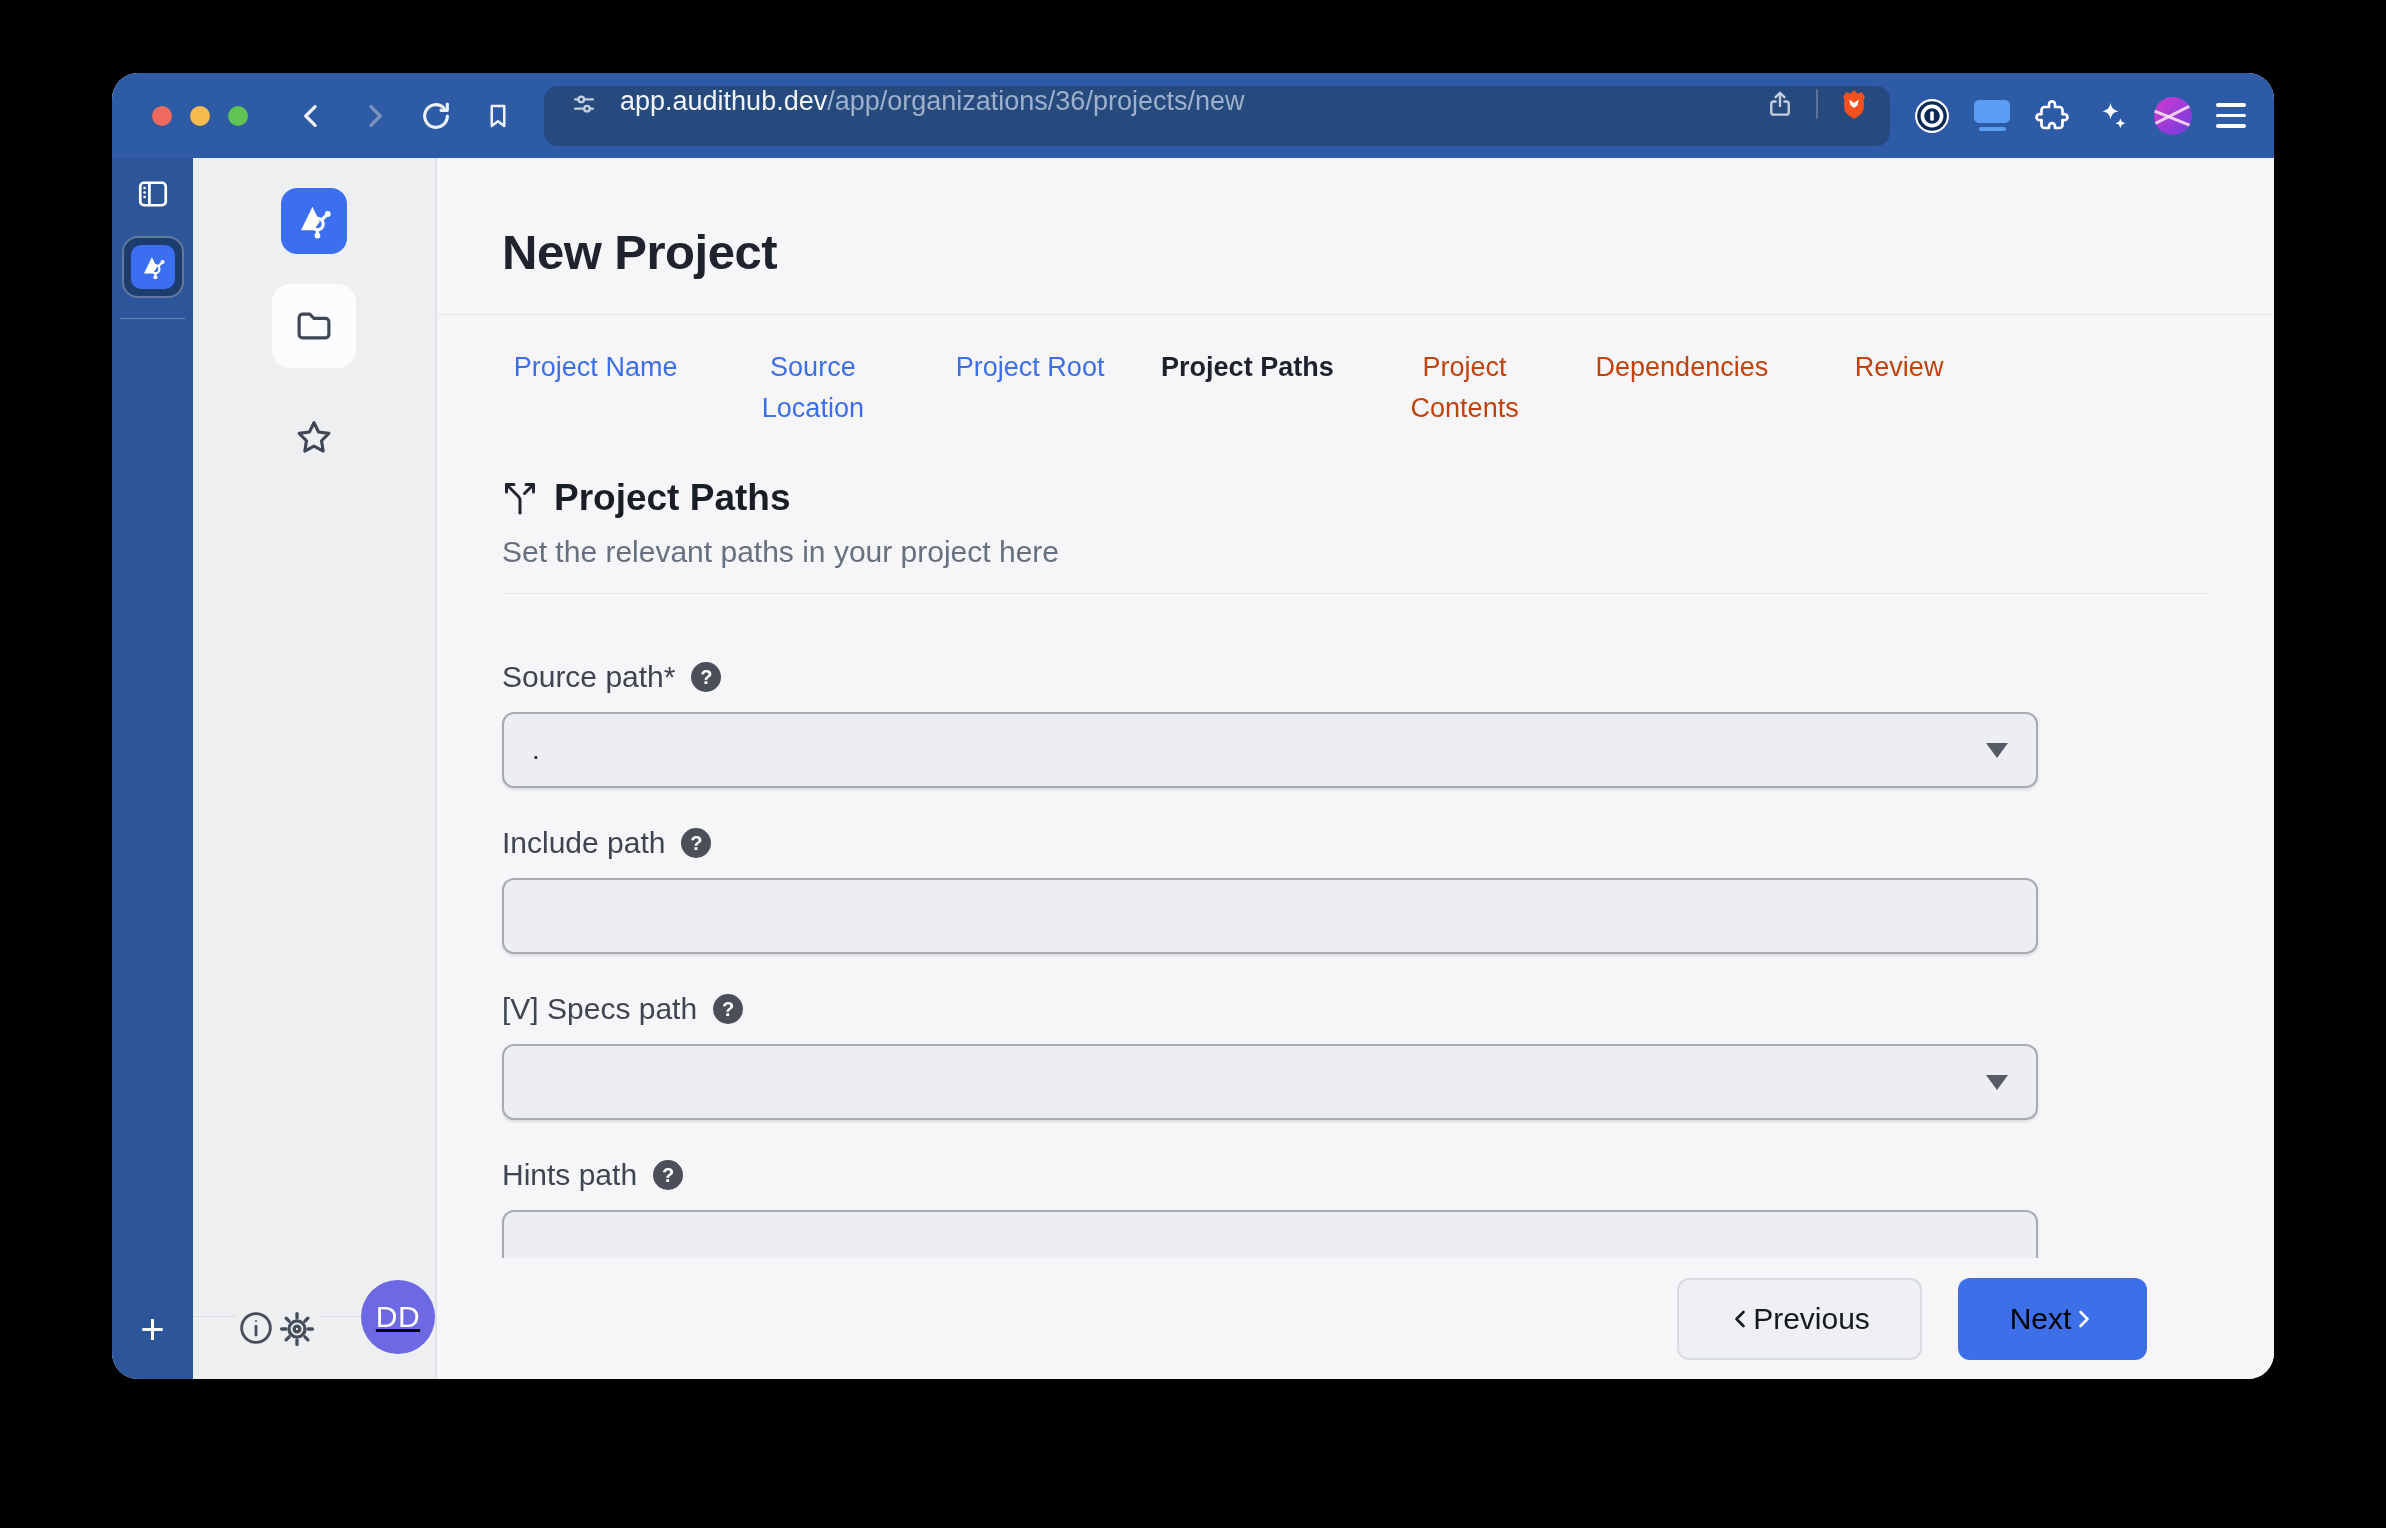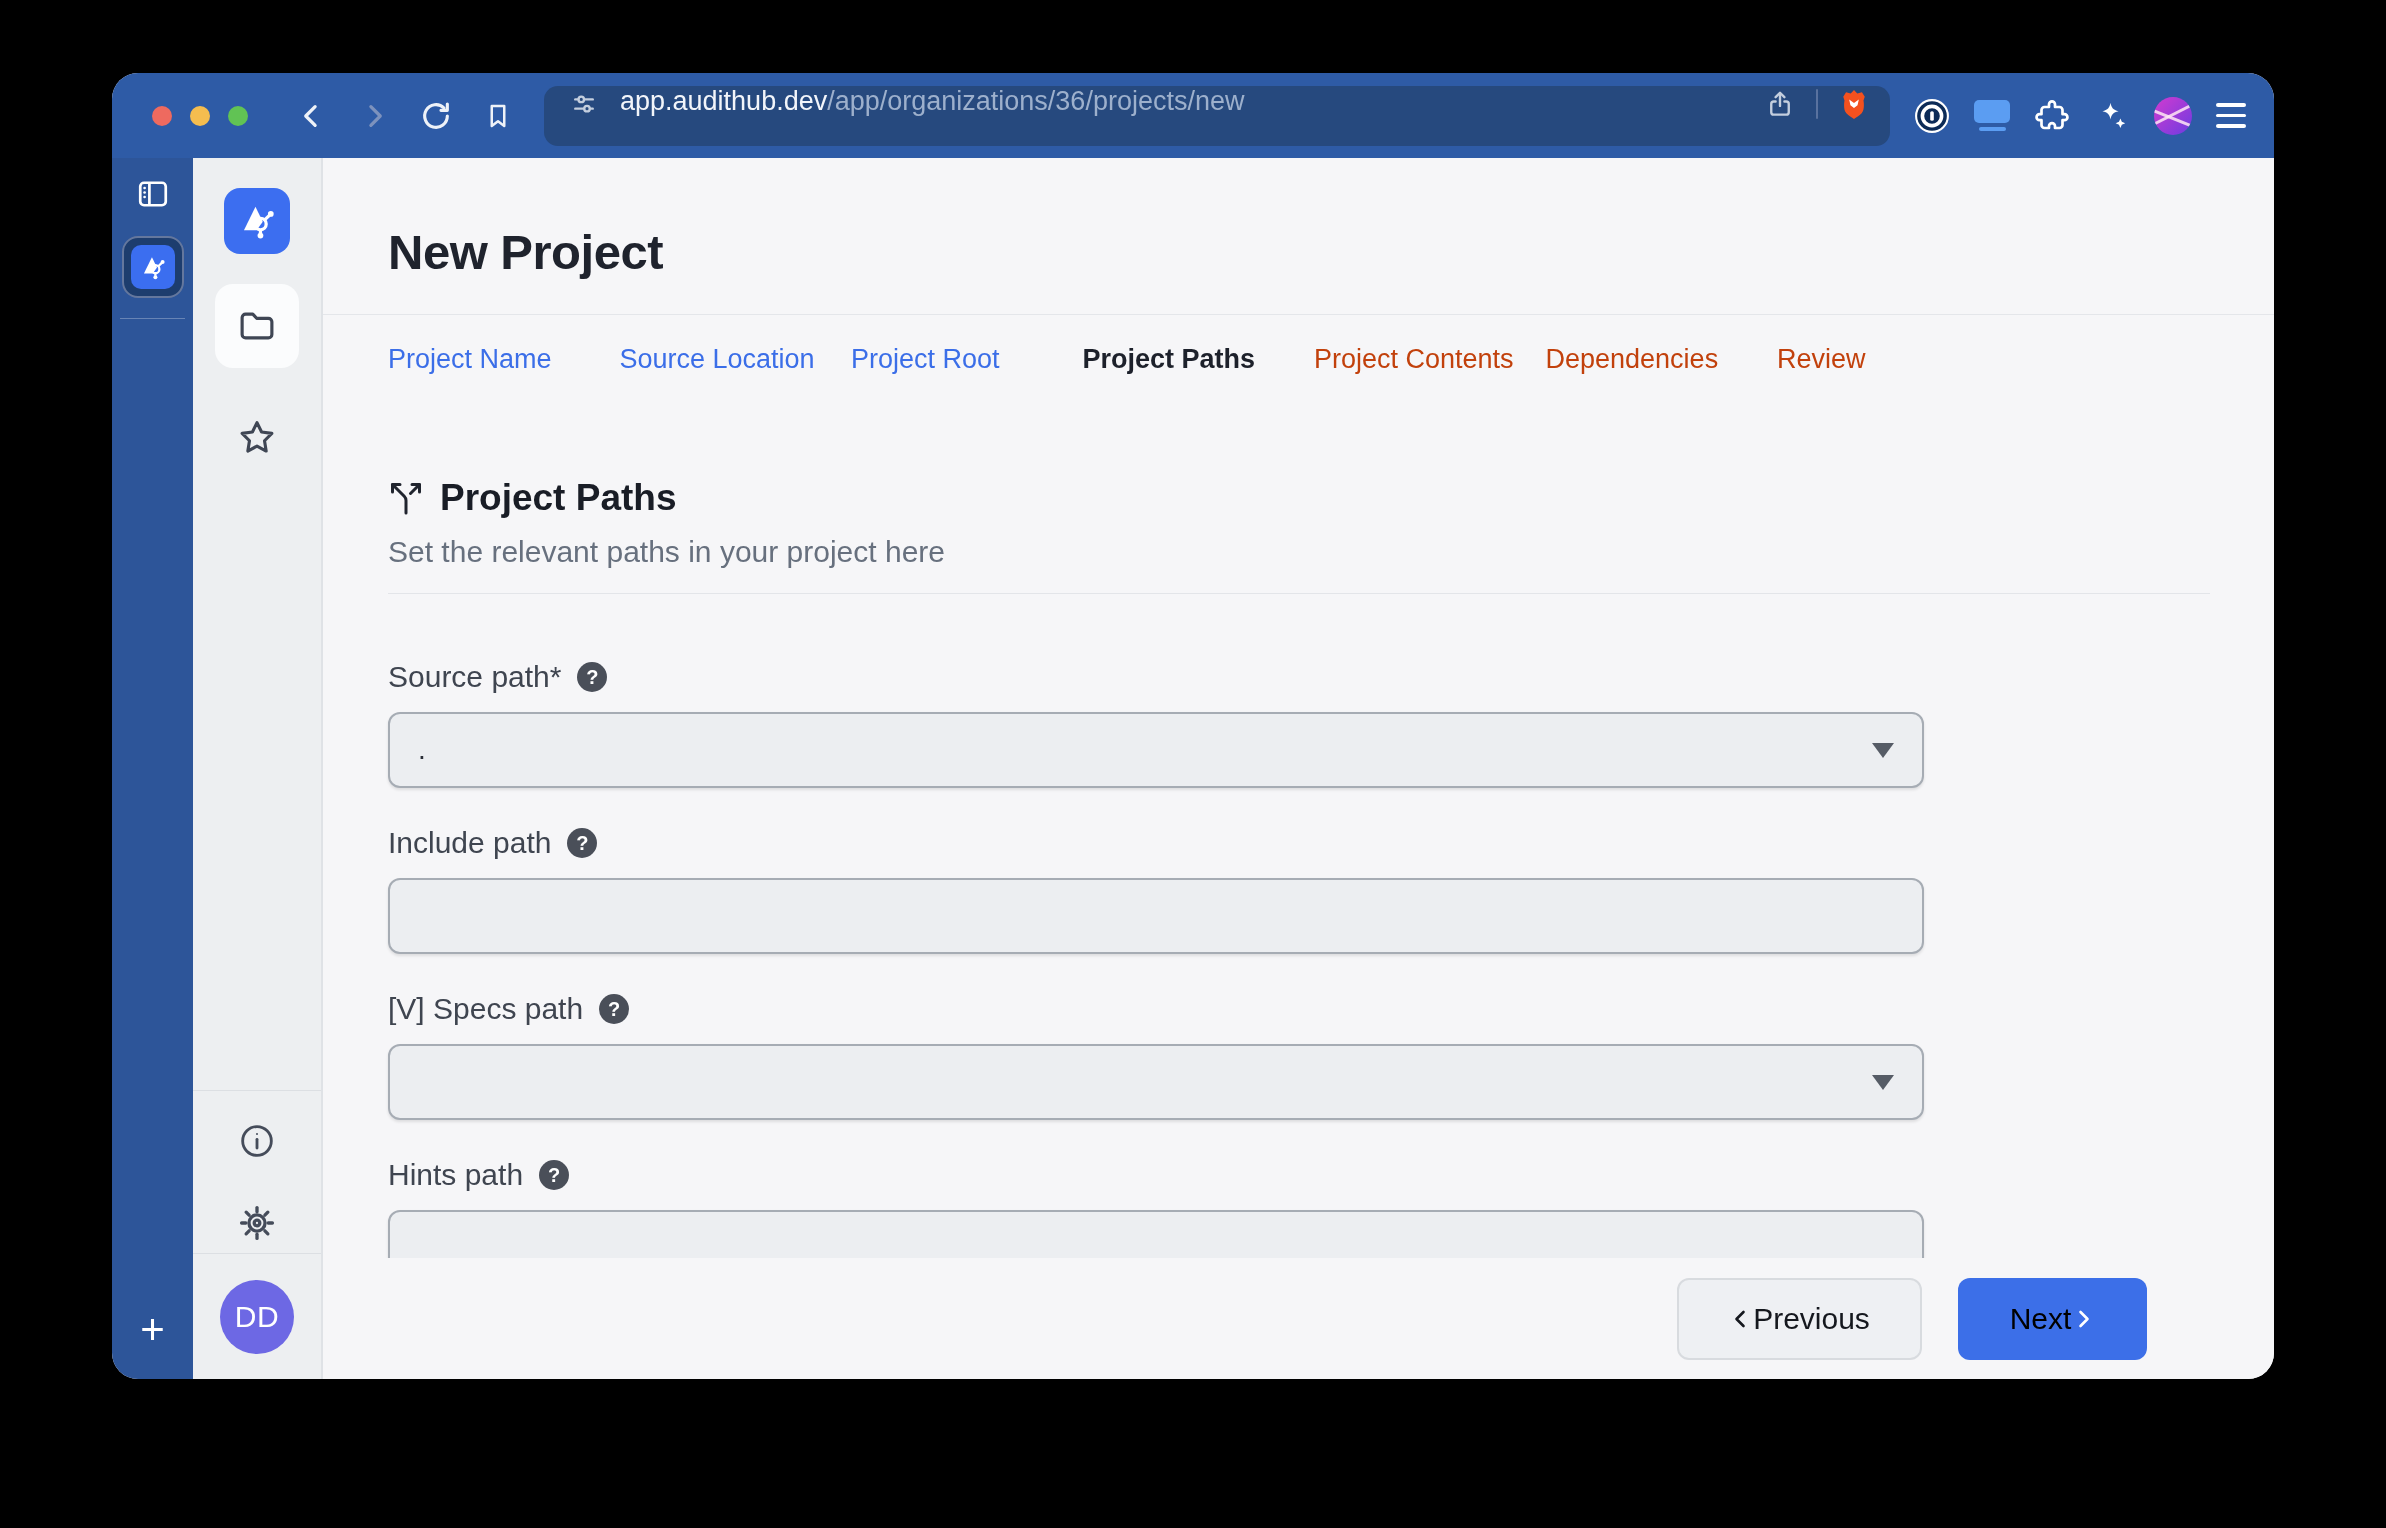--- a/index.html
+++ b/index.html
@@ -58,38 +58,38 @@
   
   .asidebar { flex:0 0 130px; background:#edeff1; border-right:2px solid #dfe2e6;
               display:flex; flex-direction:column; align-items:center; }
   .app-logo { margin-top:30px; width:66px; height:66px; border-radius:16px; background:#3c6ef0;
               display:flex; align-items:center; justify-content:center; }
   .side-item { width:84px; height:84px; border-radius:18px; display:flex; align-items:center;
                justify-content:center; color:#3f4654; }
   .side-item.active { background:#fbfcfd; }
   .folder-item { margin-top:30px; }
   .star-item { margin-top:40px; height:60px; width:84px; }
-  .aside-bottom { margin-top:auto; width:100%; display:flex; flex-direction:column;
-                  align-items:center; }
+  .aside-bottom { margin-top:auto; width:100%; display:flex; 
+                  align-items:center;text-decoration:underline; }
   .aside-div { width:100%; height:1px; background:#dcdfe3; }
   .info-item { margin-top:22px; height:56px; width:84px; }
   .gear-item { margin-top:24px; height:60px; width:84px; }
   .avatar-wrap { width:100%; display:flex; justify-content:center; padding:26px 0 25px; }
   .avatar { width:74px; height:74px; border-radius:50%; background:#6d68e4; color:#fff;
             font-size:30px; display:flex; align-items:center; justify-content:center;
             letter-spacing:.5px; }
 
   
   .main { flex:1; min-width:0; background:#f6f6f8; display:flex; flex-direction:column; }
   .page-header { flex:0 0 157px; padding:66px 64px 0 65px; border-bottom:1px solid #e4e6ea; }
   .page-title { font-size:49px; font-weight:700; color:#1f232d; letter-spacing:-.5px; }
 
   .tabs { flex:0 0 120px; margin:0 64px 0 65px; display:grid;
           grid-template-columns:repeat(8,1fr); column-gap:30px; }
-  .tab { display:flex; flex-direction:row; align-items:flex-start; cursor:default; }
+  .tab { display:flex; flex-direction:column; align-items:center; cursor:default; }
   .tab .bar { height:8px; border-radius:1px; background:#e6e8ec; }
   .tab.done .bar, .tab.active .bar { background:#3b6ee8; }
   .tab .tab-label { margin-top:24px; text-align:center; font-size:27px; line-height:1.5;
                     color:#c2410c; }
   .tab.done .tab-label { color:#3b6ee8; }
   .tab.active .tab-label { color:#1d212b; font-weight:700; }
 
   .form-scroll { flex:1; min-height:0; overflow:hidden; padding:0 64px 0 65px; }
   .section-head { margin-top:42px; display:flex; align-items:center; gap:16px; }
   .section-title { font-size:37px; font-weight:700; color:#191d26; }

